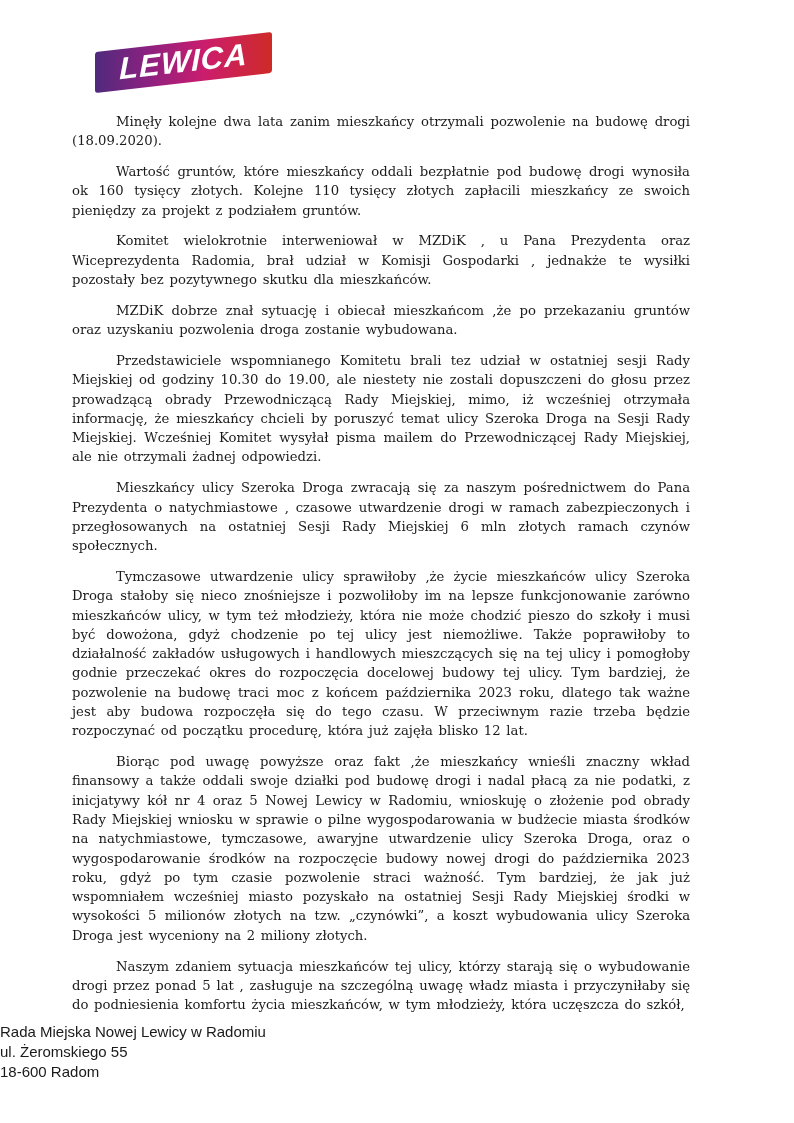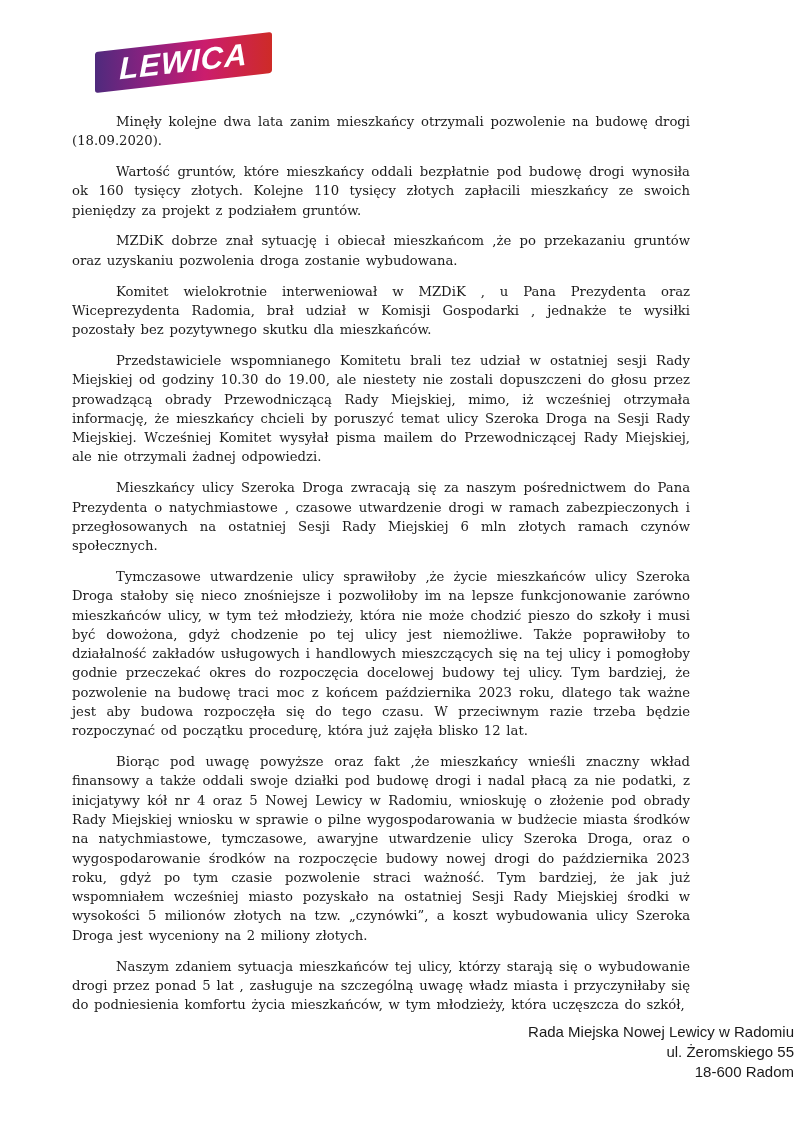--- a/index.html
+++ b/index.html
@@ -55,41 +55,41 @@
     text-align: justify;
     font-size: 13.2px;
     line-height: 19.3px;
     word-spacing: 1.5px;
   }
   .footer {
     position: absolute;
     left: 0;
     top: 1022px;
     width: 794px;
-    text-align: right;
+    text-align: left;
     font-family: "Liberation Sans", sans-serif;
     font-size: 15px;
     line-height: 20px;
     color: #1a1a1a;
   }
 </style>
 </head>
 <body>
 
 <div class="page" style="background: rgb(255, 255, 255); color: rgb(26, 26, 26);">
 
   <div class="logo" style="background: linear-gradient(to right, rgb(79, 42, 125) 0%, rgb(140, 33, 128) 30%, rgb(203, 29, 109) 62%, rgb(206, 43, 39) 100%);">
     <span class="logo-text" style="color: rgb(255, 255, 255);">LEWICA</span>
   </div>
 
   <div class="body-text">
     <p>Minęły kolejne dwa lata zanim mieszkańcy otrzymali pozwolenie na budowę drogi (18.09.2020).</p>
     <p>Wartość gruntów, które mieszkańcy oddali bezpłatnie pod budowę drogi wynosiła ok 160 tysięcy złotych. Kolejne 110 tysięcy złotych zapłacili mieszkańcy ze swoich pieniędzy za projekt z podziałem gruntów.</p>
+    <p>Komitet wielokrotnie interweniował w MZDiK , u Pana Prezydenta oraz Wiceprezydenta Radomia, brał udział w Komisji Gospodarki , jednakże te wysiłki pozostały bez pozytywnego skutku dla mieszkańców.</p>
     <p>MZDiK dobrze znał sytuację i obiecał mieszkańcom ,że po przekazaniu gruntów oraz uzyskaniu pozwolenia droga zostanie wybudowana.</p>
-    <p>Komitet wielokrotnie interweniował w MZDiK , u Pana Prezydenta oraz Wiceprezydenta Radomia, brał udział w Komisji Gospodarki , jednakże te wysiłki pozostały bez pozytywnego skutku dla mieszkańców.</p>
     <p>Przedstawiciele wspomnianego Komitetu brali tez udział w ostatniej sesji Rady Miejskiej od godziny 10.30 do 19.00, ale niestety nie zostali dopuszczeni do głosu przez prowadzącą obrady Przewodniczącą Rady Miejskiej, mimo, iż wcześniej otrzymała informację, że mieszkańcy chcieli by poruszyć temat ulicy Szeroka Droga na Sesji Rady Miejskiej. Wcześniej Komitet wysyłał pisma mailem do Przewodniczącej Rady Miejskiej, ale nie otrzymali żadnej odpowiedzi.</p>
     <p>Mieszkańcy ulicy Szeroka Droga zwracają się za naszym pośrednictwem do Pana Prezydenta o natychmiastowe , czasowe utwardzenie drogi w ramach zabezpieczonych i przegłosowanych na ostatniej Sesji Rady Miejskiej 6 mln złotych ramach czynów społecznych.</p>
     <p>Tymczasowe utwardzenie ulicy sprawiłoby ,że życie mieszkańców ulicy Szeroka Droga stałoby się nieco znośniejsze i pozwoliłoby im na lepsze funkcjonowanie zarówno mieszkańców ulicy, w tym też młodzieży, która nie może chodzić pieszo do szkoły i musi być dowożona, gdyż chodzenie po tej ulicy jest niemożliwe. Także poprawiłoby to działalność zakładów usługowych i handlowych mieszczących się na tej ulicy i pomogłoby godnie przeczekać okres do rozpoczęcia docelowej budowy tej ulicy. Tym bardziej, że pozwolenie na budowę traci moc z końcem października 2023 roku, dlatego tak ważne jest aby budowa rozpoczęła się do tego czasu. W przeciwnym razie trzeba będzie rozpoczynać od początku procedurę, która już zajęła blisko 12 lat.</p>
     <p>Biorąc pod uwagę powyższe oraz fakt ,że mieszkańcy wnieśli znaczny wkład finansowy a także oddali swoje działki pod budowę drogi i nadal płacą za nie podatki, z inicjatywy kół nr 4 oraz 5 Nowej Lewicy w Radomiu, wnioskuję o złożenie pod obrady Rady Miejskiej wniosku w sprawie o pilne wygospodarowania w budżecie miasta środków na natychmiastowe, tymczasowe, awaryjne utwardzenie ulicy Szeroka Droga, oraz o wygospodarowanie środków na rozpoczęcie budowy nowej drogi do października 2023 roku, gdyż po tym czasie pozwolenie straci ważność. Tym bardziej, że jak już wspomniałem wcześniej miasto pozyskało na ostatniej Sesji Rady Miejskiej środki w wysokości 5 milionów złotych na tzw. „czynówki”, a koszt wybudowania ulicy Szeroka Droga jest wyceniony na 2 miliony złotych.</p>
     <p>Naszym zdaniem sytuacja mieszkańców tej ulicy, którzy starają się o wybudowanie drogi przez ponad 5 lat , zasługuje na szczególną uwagę władz miasta i przyczyniłaby się do podniesienia komfortu życia mieszkańców, w tym młodzieży, która uczęszcza do szkół,</p>
   </div>
 
   <div class="footer">
     <div>Rada Miejska Nowej Lewicy w Radomiu</div>
     <div>ul. Żeromskiego 55</div>

